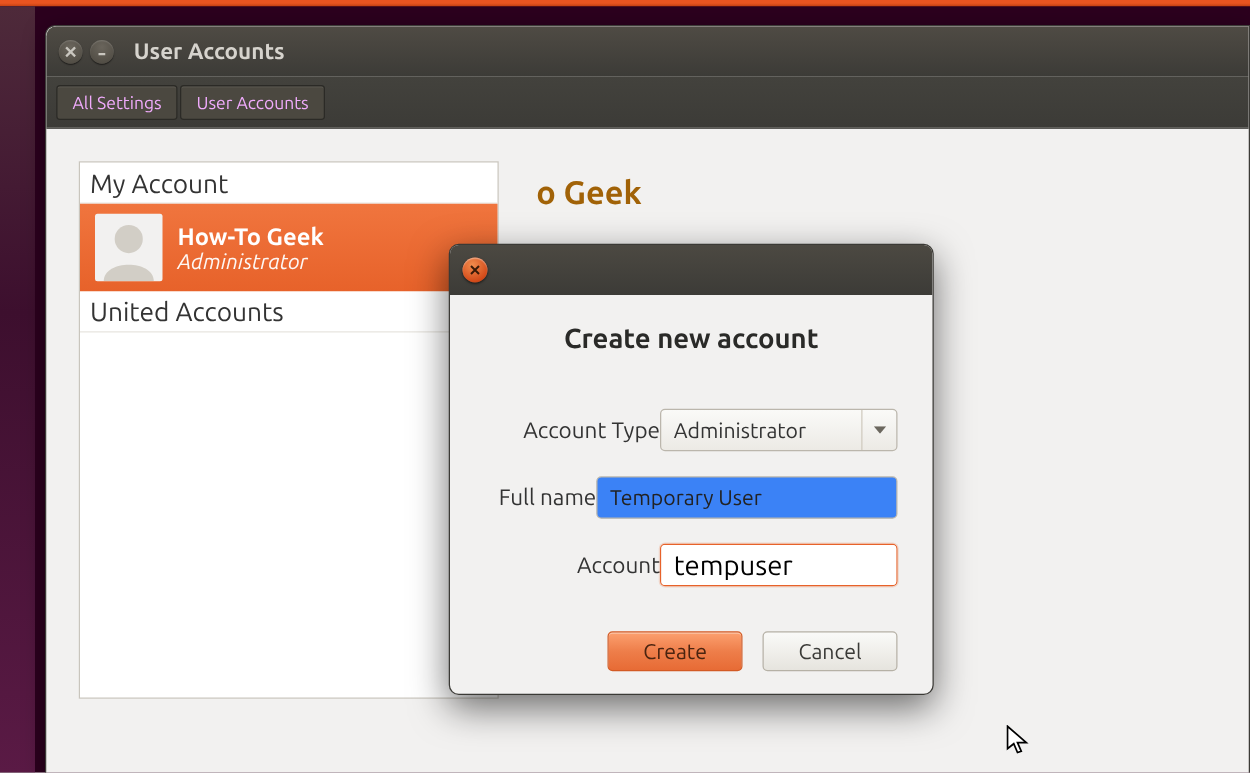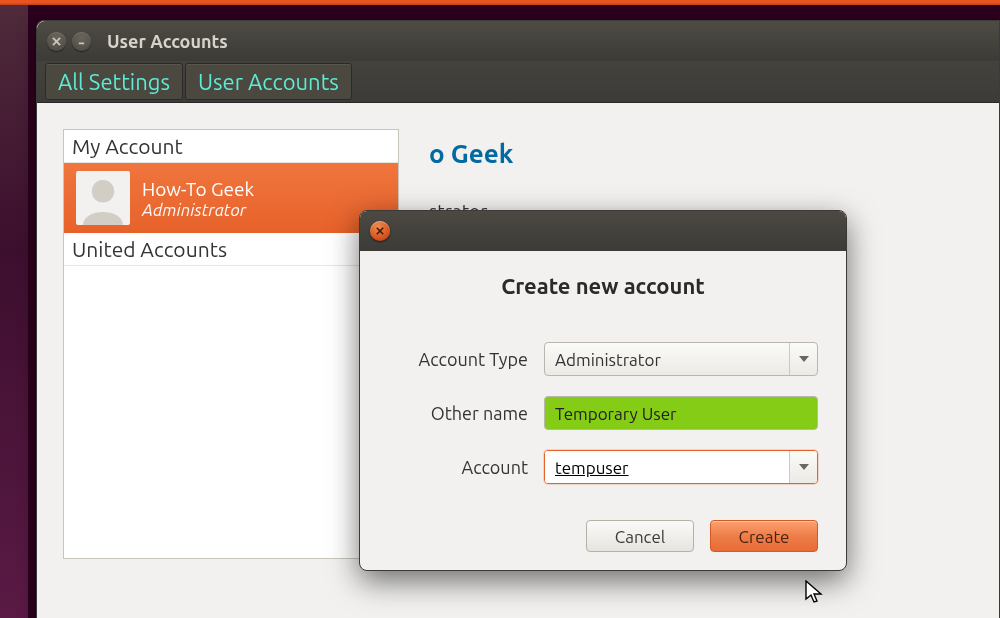--- a/index.html
+++ b/index.html
@@ -62,22 +62,22 @@
     height: 42px;
     display: flex;
     align-items: center;
     padding: 0 8px;
     gap: 2px;
     border-bottom: 1px solid #2a2925;
   }
   .toolbar-btn {
     background: #4b4840;
     border: 1px solid #2b2a26;
-    color: #5eead4;
-    font-size: 22px;
+    color: #f0abfc;
+    font-size: 14px;
     padding: 5px 12px;
     border-radius: 3px;
     box-shadow: inset 0 1px 0 rgba(255,255,255,.08);
     cursor: pointer;
   }
   .content-area {
     display: flex;
     padding: 26px 0 0 26px;
     gap: 30px;
   }
@@ -103,46 +103,46 @@
   }
   .avatar {
     width: 54px; height: 54px;
     background: #f2f1f0;
     border-radius: 2px;
     display: flex; align-items: flex-end; justify-content: center;
     overflow: hidden;
   }
   .avatar svg { width: 50px; height: 50px; fill: #d2cec6; }
   .user-texts { display: flex; flex-direction: column; }
-  .user-name { font-weight: normal; font-size: 19px; }
+  .user-name { font-weight: bold; font-size: 19px; }
   .user-role { font-style: italic; font-size: 17px; opacity: .95; }
   .detail-pane {
     flex: 1;
     padding-top: 10px;
     font-size: 20px;
     color: #333;
   }
-  .detail-title { font-size: 26px; font-weight: bold; color: #0369a1; margin-bottom: 32px; }
+  .detail-title { font-size: 26px; font-weight: bold; color: #a16207; margin-bottom: 32px; }
   .detail-row { margin-bottom: 28px; font-size: 19px; }
   .off-badge {
     display: inline-block;
     border: 1px solid #bdb8ae;
     background: #ededeb;
     border-radius: 4px;
     padding: 4px 10px;
     font-size: 16px;
     color: #555;
   }
 
   
   .dialog {
     position: absolute;
     left: 359px;
-    top: 210px;
-    width: 488px;
+    top: 195px;
+    width: 388px;
     background: #f2f1f0;
     border: 1px solid #3b3a36;
     border-radius: 8px;
     box-shadow: 0 10px 30px rgba(0,0,0,.55);
     overflow: hidden;
   }
   .dialog-header {
     height: 40px;
     background: linear-gradient(to bottom, #4c4942 0%, #3c3b37 100%);
     display: flex;
@@ -165,21 +165,20 @@
     font-size: 22px;
     font-weight: bold;
     text-align: center;
     color: #2a2a28;
     margin-bottom: 44px;
   }
   .form-row {
     display: flex;
     align-items: center;
     margin-bottom: 20px;
-    gap: 16px;
   }
   .form-label {
     width: 140px;
     text-align: right;
     font-size: 18px;
     color: #333;
   }
   .dropdown {
     flex: 1;
     display: flex;
@@ -193,30 +192,30 @@
   .dropdown .dd-text { flex: 1; padding: 0 10px; font-size: 17px; color: #333;}
   .dropdown .dd-arrow {
     width: 28px; border-left: 1px solid #cfcabf;
     display: flex; align-items: center; justify-content: center; height: 100%;
   }
   .text-input {
     flex: 1;
     height: 34px;
     border: 1px solid #bbb6ac;
     border-radius: 4px;
-    background: #84cc16;
+    background: #3b82f6;
     padding: 0 10px;
     font-size: 17px;
     color: #222;
     font-family: inherit;
     outline: none;
   }
   .combo-wrap { flex: 1; display: flex; border: 1px solid #e7622a; border-radius: 4px; overflow: hidden; box-shadow: 0 0 0 1px rgba(231,98,42,.2);}
   .combo-wrap input {
-    flex: 1; border: none; height: 32px; padding: 0 10px; font-size: 17px; font-family: inherit; outline: none; text-decoration: underline;
+    flex: 1; border: none; height: 32px; padding: 0 10px; font-size: 22px; font-family: inherit; outline: none;
   }
   .combo-wrap .dd-arrow {
     width: 28px; border-left: 1px solid #cfcabf;
     background: linear-gradient(to bottom, #fafaf8, #eceae5);
     display: flex; align-items: center; justify-content: center;
   }
   .dialog-actions {
     display: flex;
     justify-content: flex-end;
     gap: 16px;
@@ -318,38 +317,38 @@
         <span class="dd-text">Administrator</span>
         <span class="dd-arrow">
           <svg width="10" height="6" viewBox="0 0 10 6">
               <path d="M0 0 L5 6 L10 0 Z" fill="#6b675e"></path>
             </svg>
         </span>
       </div>
     </div>
 
     <div class="form-row">
-      <div class="form-label">Other name</div>
+      <div class="form-label">Full name</div>
       <input class="text-input" type="text" value="Temporary User" style="">
     </div>
 
     <div class="form-row">
       <div class="form-label">Account</div>
       <div class="combo-wrap">
         <input type="text" value="tempuser" style="">
         <span class="dd-arrow">
           <svg width="10" height="6" viewBox="0 0 10 6">
               <path d="M0 0 L5 6 L10 0 Z" fill="#6b675e"></path>
             </svg>
         </span>
       </div>
     </div>
 
     <div class="dialog-actions">
+      <div class="btn primary">Create</div>
       <div class="btn">Cancel</div>
-      <div class="btn primary">Create</div>
     </div>
   </div>
 </div>
 
 <svg class="cursor" viewBox="0 0 20 26">
   <path d="M1 1 L1 19 L6 15 L9 22 L12 21 L9 14 L16 14 Z" fill="#fff" stroke="#000" stroke-width="1.4"></path>
 </svg>
 
 </body></html>

